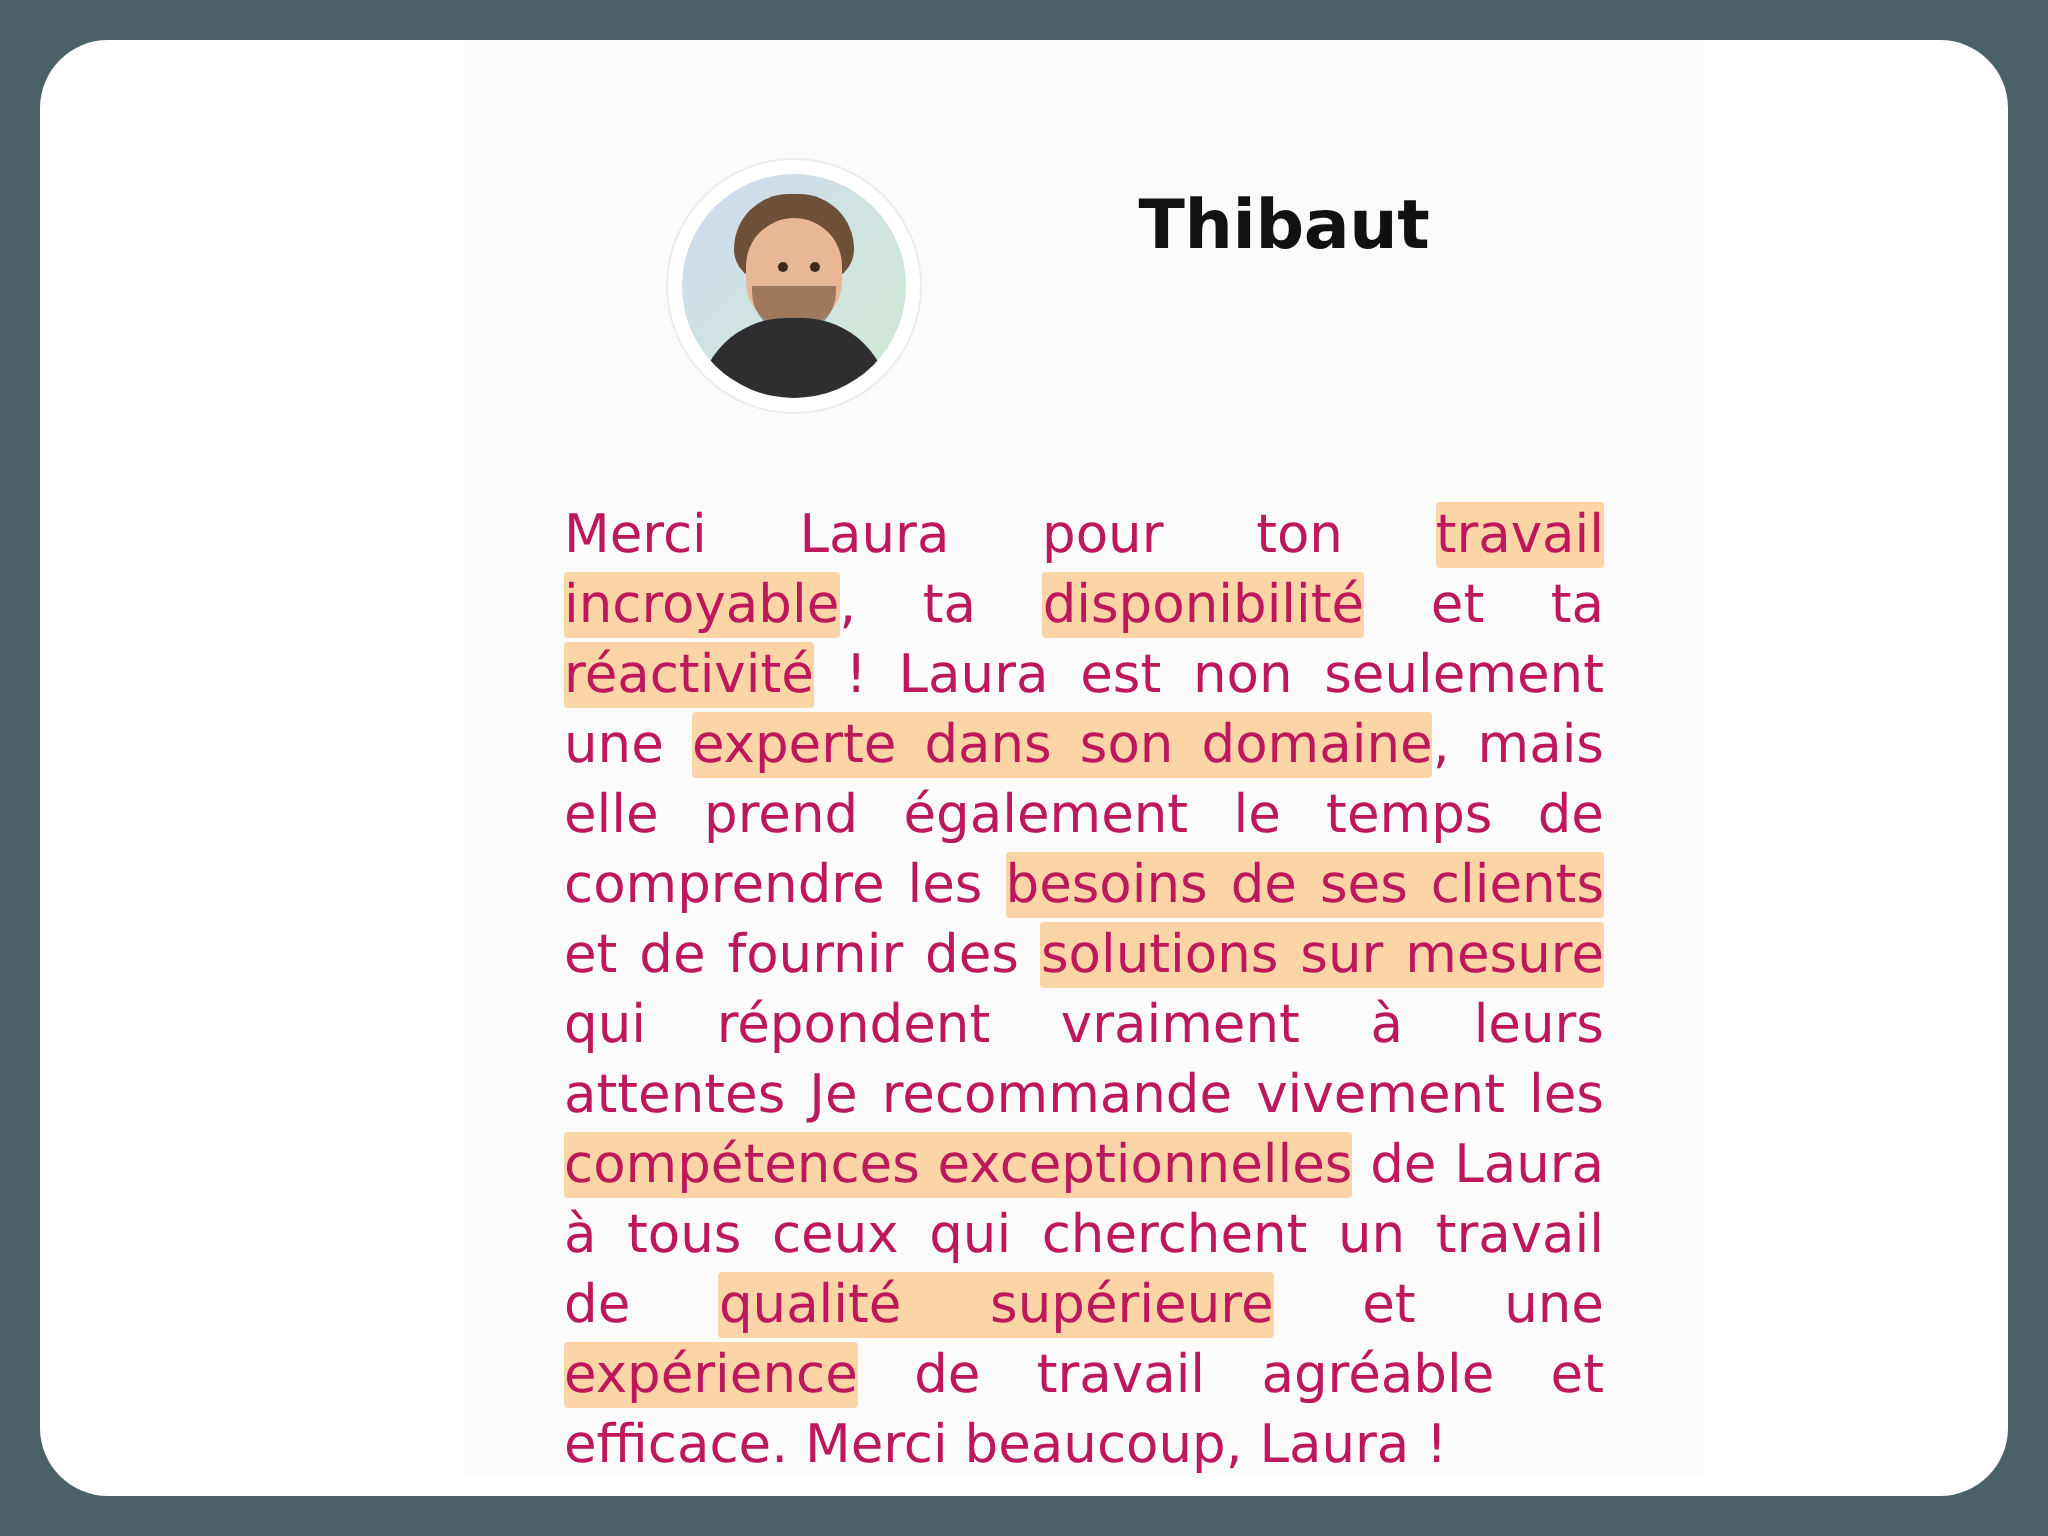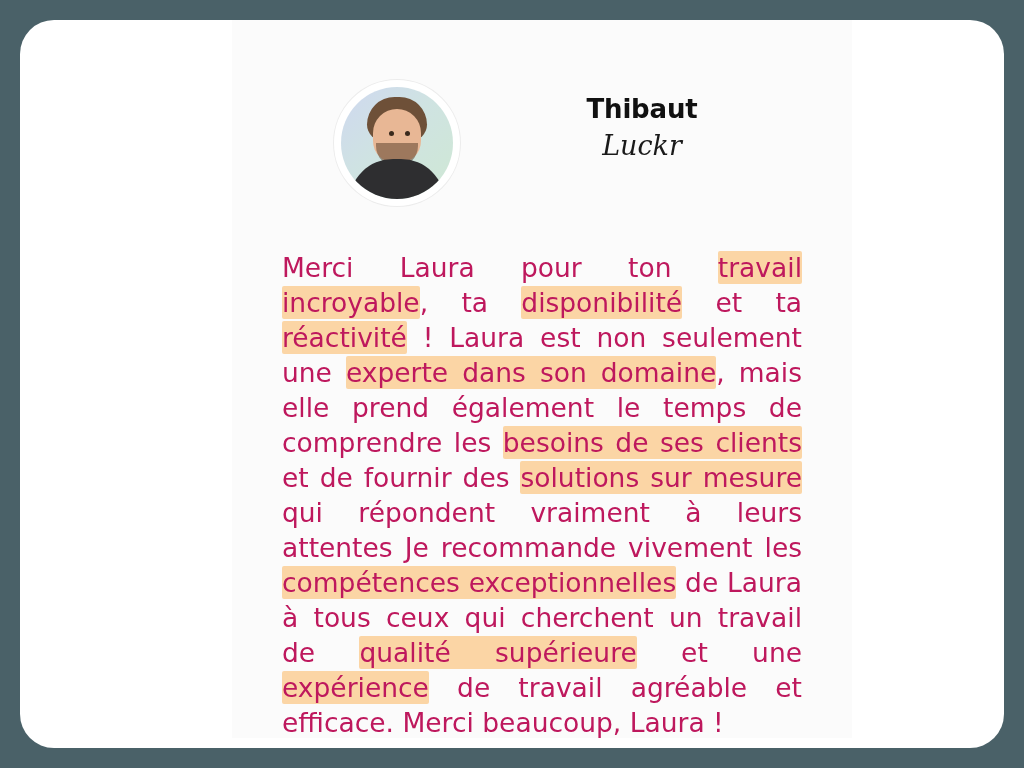--- a/index.html
+++ b/index.html
@@ -131,21 +131,21 @@
   }
 
   .names {
     padding-top: 16px;
     text-align: center;
     flex: 1 1 auto;
   }
   .person-name {
     font-family: "DejaVu Sans", sans-serif;
     font-weight: 700;
-    font-size: 26px;
+    font-size: 34px;
     color: #111111;
     line-height: 1.05;
     letter-spacing: -0.2px;
   }
   .company-name {
     font-family: "DejaVu Serif", serif;
     font-style: italic;
     font-size: 27px;
     color: #1a1a1a;
     margin-top: 8px;
@@ -185,21 +185,20 @@
             <div class="portrait-hair"></div>
             <div class="portrait-face"></div>
             <div class="portrait-beard"></div>
             <div class="portrait-eye-l"></div>
             <div class="portrait-eye-r"></div>
             <div class="portrait-body"></div>
           </div>
         </div>
         <div class="names">
           <div class="person-name">Thibaut</div>
-          <div class="company-name">Luckr</div>
         </div>
       </div>
 
       <div class="quote"><span>Merci Laura pour ton </span><span class="hl">travail incroyable</span><span>, ta </span><span class="hl">disponibilité</span><span> et ta </span><span class="hl">réactivité</span><span> ! Laura est non seulement une </span><span class="hl">experte dans son domaine</span><span>, mais elle prend également le temps de comprendre les </span><span class="hl">besoins de ses clients</span><span> et de fournir des </span><span class="hl">solutions sur mesure</span><span> qui répondent vraiment à leurs attentes Je recommande vivement les </span><span class="hl">compétences exceptionnelles</span><span> de Laura à tous ceux qui cherchent un travail de </span><span class="hl">qualité supérieure</span><span> et une </span><span class="hl">expérience</span><span> de travail agréable et efficace. Merci beaucoup, Laura !</span></div>
 
     </div>
   </div>
 </div>
 
 </body></html>

